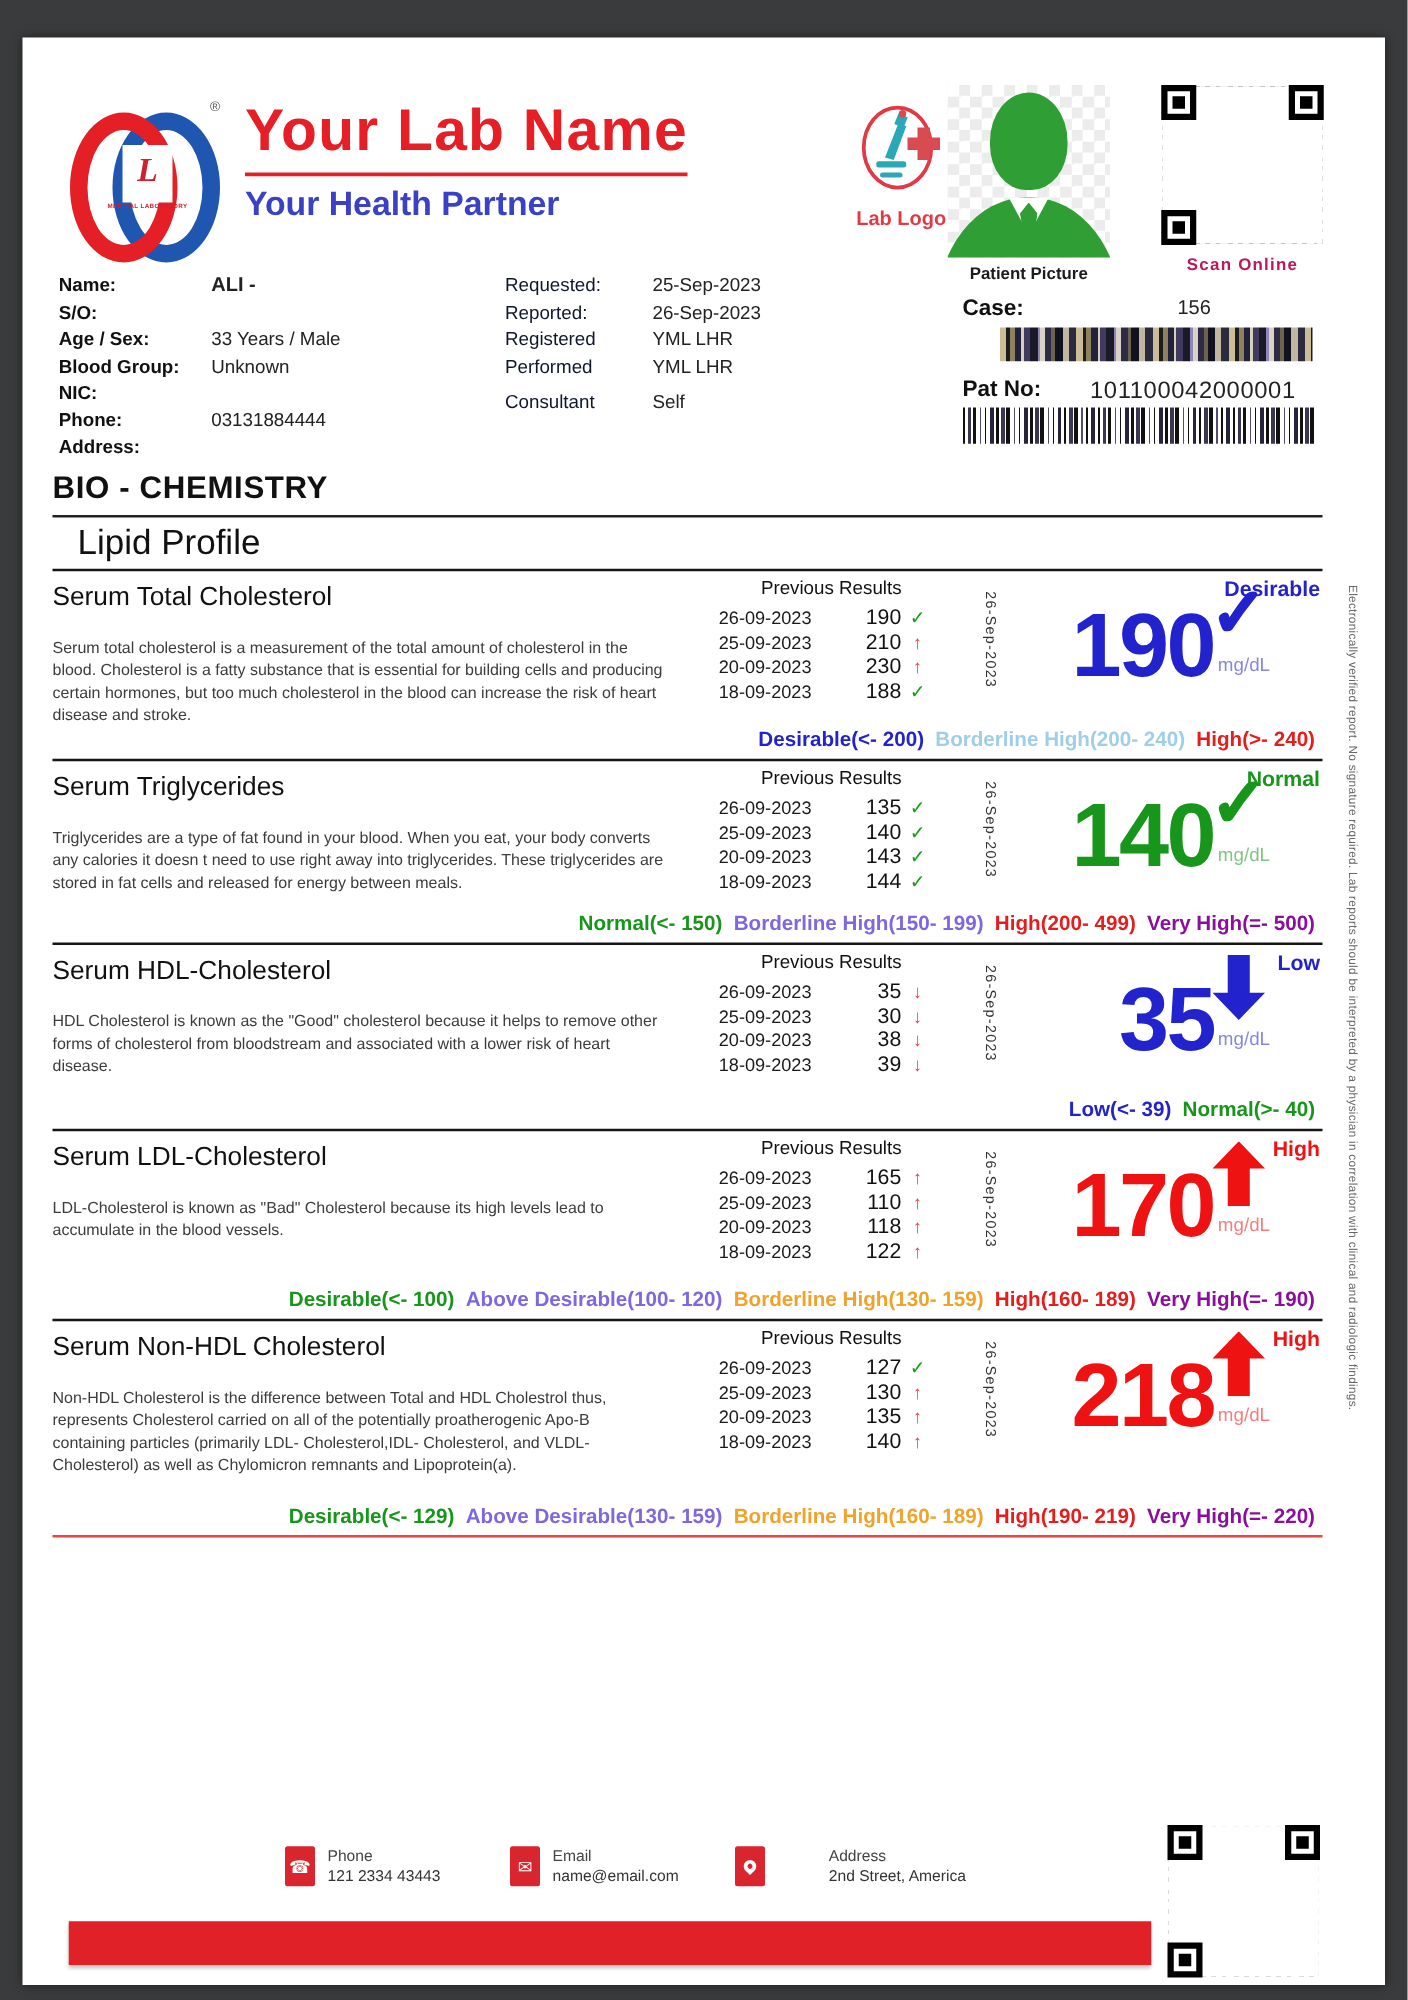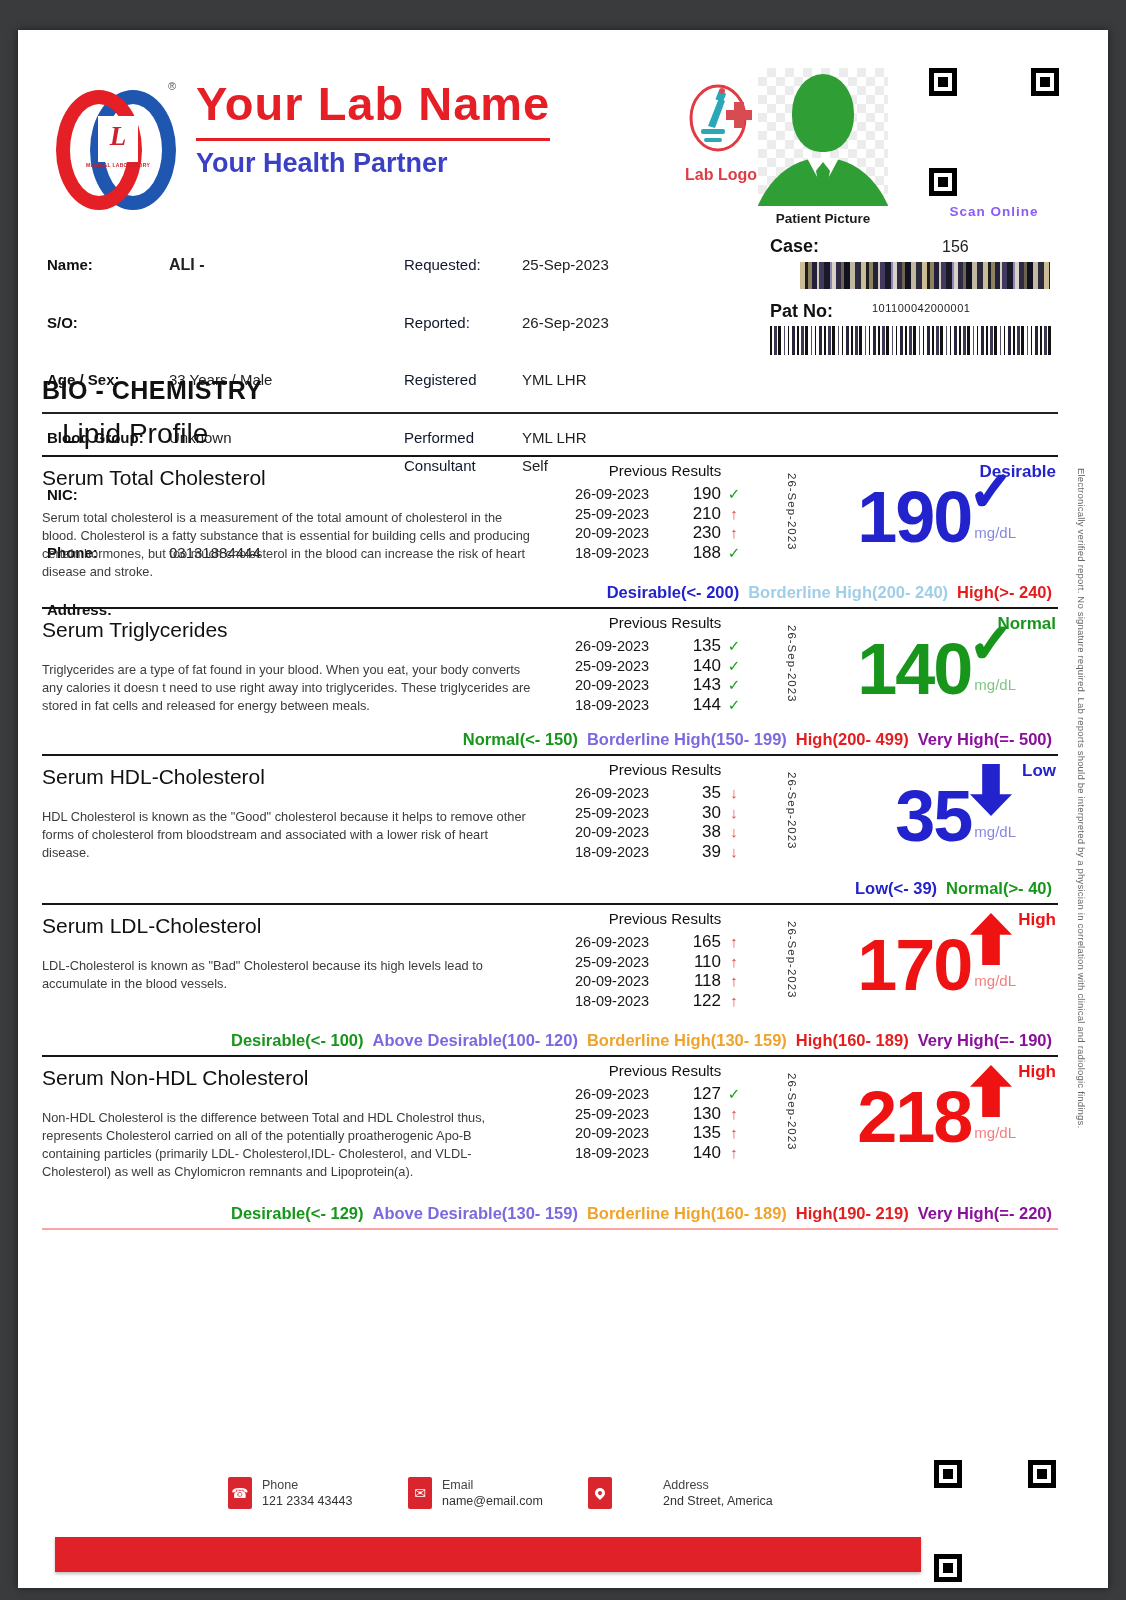--- a/index.html
+++ b/index.html
@@ -43,50 +43,50 @@
   .qr .noise{position:absolute;left:5px;top:5px;right:5px;bottom:5px;
     background-color:#fff;
     background-image:
       repeating-linear-gradient(0deg,#000 0 4px,#fff 4px 9px,#000 9px 12px,#fff 12px 16px,#000 16px 19px,#fff 19px 25px),
       repeating-linear-gradient(90deg,#000 0 4px,#fff 4px 8px,#000 8px 12px,#fff 12px 17px,#000 17px 20px,#fff 20px 26px);
     background-blend-mode:lighten;}
   .qr .f{position:absolute;width:18px;height:18px;border:5px solid #000;background:#fff;z-index:2;}
   .qr .f::after{content:"";display:block;width:10px;height:10px;background:#000;margin:4px;}
   .qr .f.tl{top:4px;left:4px;} .qr .f.tr{top:4px;right:4px;} .qr .f.bl{bottom:4px;left:4px;}
   .qr1{width:138px;height:136px;}
-  .qr-label{font-size:13.5px;font-weight:bold;color:#8b5cf6;margin-top:4px;letter-spacing:1px;}
+  .qr-label{font-size:13.5px;font-weight:bold;color:#be185d;margin-top:4px;letter-spacing:1px;}
   
   .case-row{position:absolute;left:752px;top:206px;width:300px;}
   .case-row .lbl,.patno-row .lbl{font-size:18px;font-weight:bold;color:#111;display:inline-block;}
   .case-row .val{font-size:16px;position:absolute;left:172px;top:2px;}
   .barcode-color{position:absolute;left:30px;top:26px;width:250px;height:27px;
     background:repeating-linear-gradient(90deg,#cbbd97 0 5px,#1d1d1d 5px 8px,#8d815f 8px 12px,#23203a 12px 17px,#d5d0c0 17px 19px,#413a5e 19px 24px,#191927 24px 30px,#8f86b5 30px 32px,#d8d3c6 32px 36px,#2f2b44 36px 41px,#6c6350 41px 44px,#11111f 44px 50px,#c2b7a2 50px 55px,#2b2b3d 55px 61px);}
   .patno-row{position:absolute;left:752px;top:271px;width:300px;}
-  .patno-row .val{font-size:11px;position:absolute;left:102px;top:1px;letter-spacing:.5px;}
+  .patno-row .val{font-size:19px;position:absolute;left:102px;top:1px;letter-spacing:.5px;}
   .barcode-bw{position:absolute;left:0;top:25px;width:282px;height:29px;
     background:repeating-linear-gradient(90deg,#111 0 2px,#fff 2px 4px,#3a3550 4px 7px,#fff 7px 8px,#111 8px 11px,#fff 11px 14px,#554d6b 14px 15px,#fff 15px 18px,#111 18px 19px,#fff 19px 22px,#26243a 22px 25px,#fff 25px 27px);}
   
   .patient-grid{position:absolute;left:29px;top:190px;font-size:15px;}
   .meta-grid{position:absolute;left:386px;top:190px;font-size:15px;}
-  .info-row{display:flex;height:21.5px;align-items:baseline;margin-top:36px;}
+  .info-row{display:flex;height:21.5px;align-items:baseline;}
   .info-row.gap{margin-top:7px;}
   .patient-grid .info-label{width:122px;font-weight:bold;color:#111;}
   .meta-grid .info-label{width:118px;font-weight:normal;color:#0f172a;}
   .info-value{color:#222;}
   .info-value.strong{font-weight:bold;font-size:16px;}
   
   .bio-title{position:absolute;left:24px;top:346px;font-size:25px;font-weight:bold;color:#111;letter-spacing:.5px;}
   .rule1{position:absolute;left:24px;top:382px;width:1016px;border-top:2px solid #222;}
   .lipid-title{position:absolute;left:24px;top:388px;font-size:28px;font-weight:400;color:#111;margin-left:20px;}
   
   #tests{position:absolute;left:24px;top:425px;width:1016px;}
   .test{position:relative;border-top:2px solid #151515;}
   .test:nth-of-type(1){height:150px;} .test:nth-of-type(2){height:145px;}
   .test:nth-of-type(3){height:147px;} .test:nth-of-type(4){height:150px;}
-  .test:nth-of-type(5){height:171px;border-bottom:2px solid #fca5a5;}
+  .test:nth-of-type(5){height:171px;border-bottom:2px solid #ef4444;}
   .t-name{position:absolute;left:0;top:9px;margin:0;font-size:21px;font-weight:400;color:#111;}
   .t-desc{position:absolute;left:0;top:52px;width:490px;margin:0;font-size:12.8px;line-height:1.42;color:#3c3c3c;}
   .prev{position:absolute;left:533px;top:5px;width:180px;}
   .prev-title{text-align:center;font-size:15px;color:#111;height:22px;}
   .prev-row{display:flex;height:19.5px;align-items:baseline;}
   .p-date{width:102px;font-size:14.5px;color:#1a1a1a;}
   .p-val{width:44px;text-align:right;font-size:17px;color:#111;}
   .p-ic{width:26px;text-align:center;font-size:15px;font-weight:bold;}
   .p-ic.ok{color:#1a9c1a;} .p-ic.up,.p-ic.down{color:#e04848;font-weight:normal;}
   .t-date{position:absolute;left:744px;top:16px;height:115px;writing-mode:vertical-rl;font-size:11.5px;color:#333;letter-spacing:1px;}

